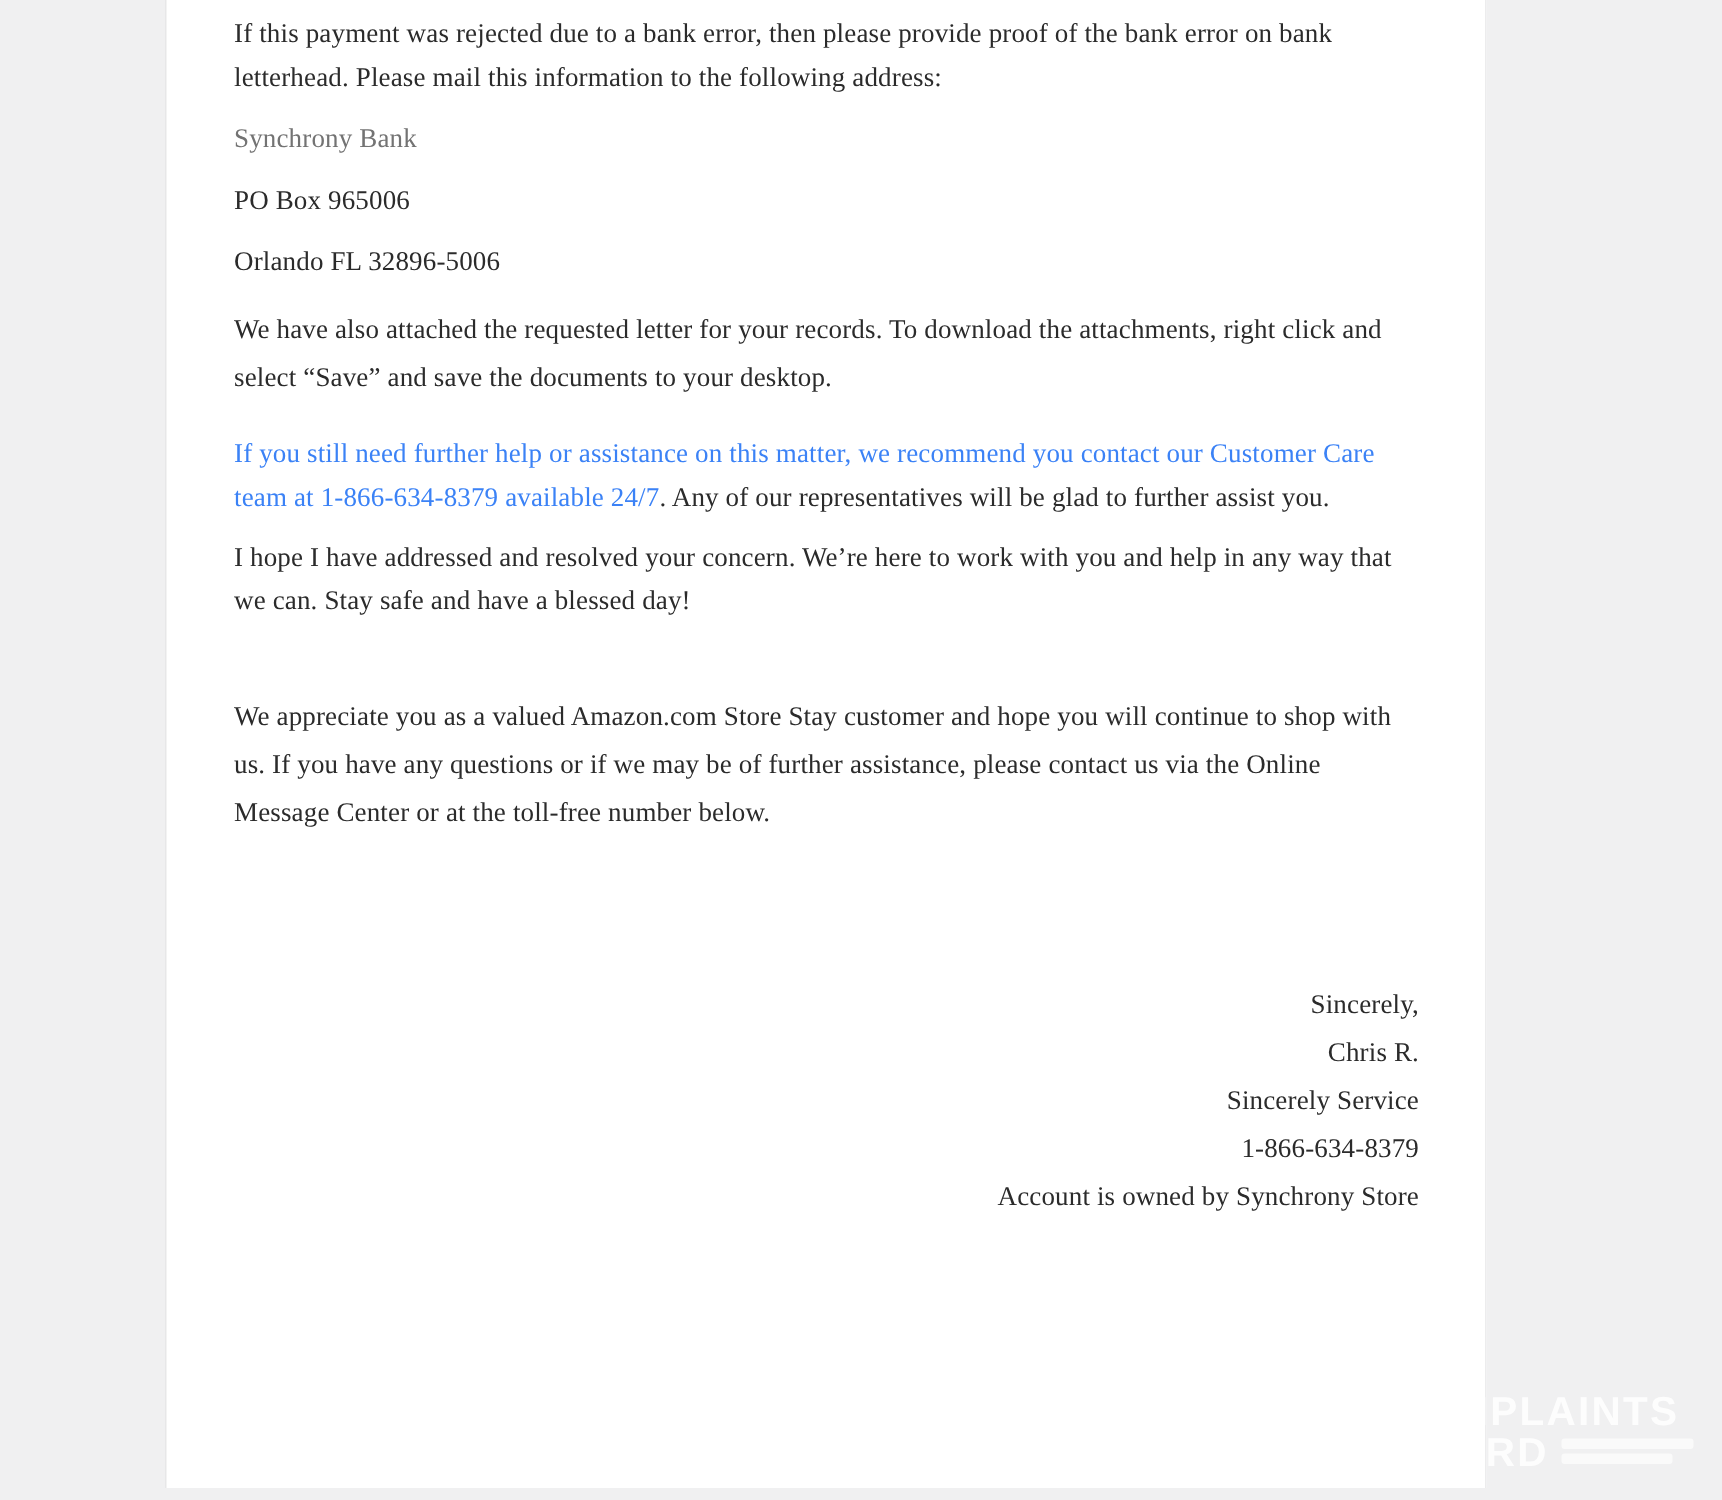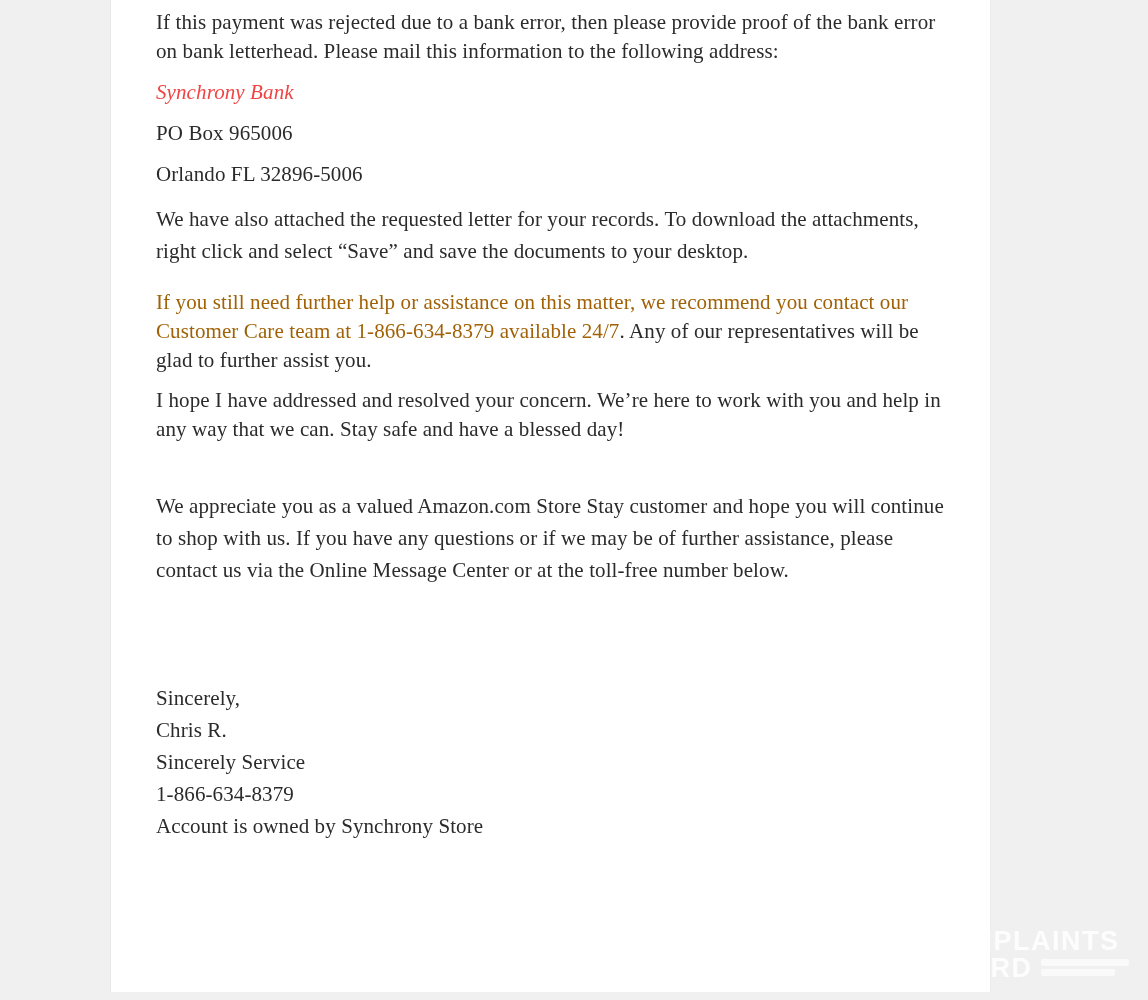--- a/index.html
+++ b/index.html
@@ -17,41 +17,40 @@
     position: absolute;
     left: 110px; top: 0;
     width: 881px; height: 992px;
     background: #ffffff;
     border-left: 1px solid #e7e7e8;
     border-right: 1px solid #ececed;
   }
   .content {
     padding: 8px 44px 0 45px;
     width: 100%;
-    font-size: 21px;
+    font-size: 18px;
     color: #2b2b2b;
     letter-spacing: 0.1px;
   }
   .para { margin: 0; }
   .lh29 { line-height: 29px; }
   .lh32 { line-height: 32px; }
   .mt11 { margin-top: 11px; }
   .mt12 { margin-top: 12px; }
   .mt14 { margin-top: 14px; }
   .mt21 { margin-top: 21px; }
   .mt46 { margin-top: 46px; }
   .mt96 { margin-top: 96px; }
   a.bank-link {
-    color: #ef4444;
+    color: #737373;
     text-decoration: none;
     cursor: pointer;
-    font-style: italic;
   }
-  .blue-run { color: #a16207; }
-  .signature { line-height: 32px; }
+  .blue-run { color: #3b82f6; }
+  .signature { line-height: 32px; text-align: right; }
 
   
   .watermark {
     position: absolute;
     left: 926px; top: 929px;
     z-index: 5;
     color: rgba(255,255,255,0.85);
     font-family: "Liberation Sans", "DejaVu Sans", sans-serif;
     font-weight: bold;
     pointer-events: none;

